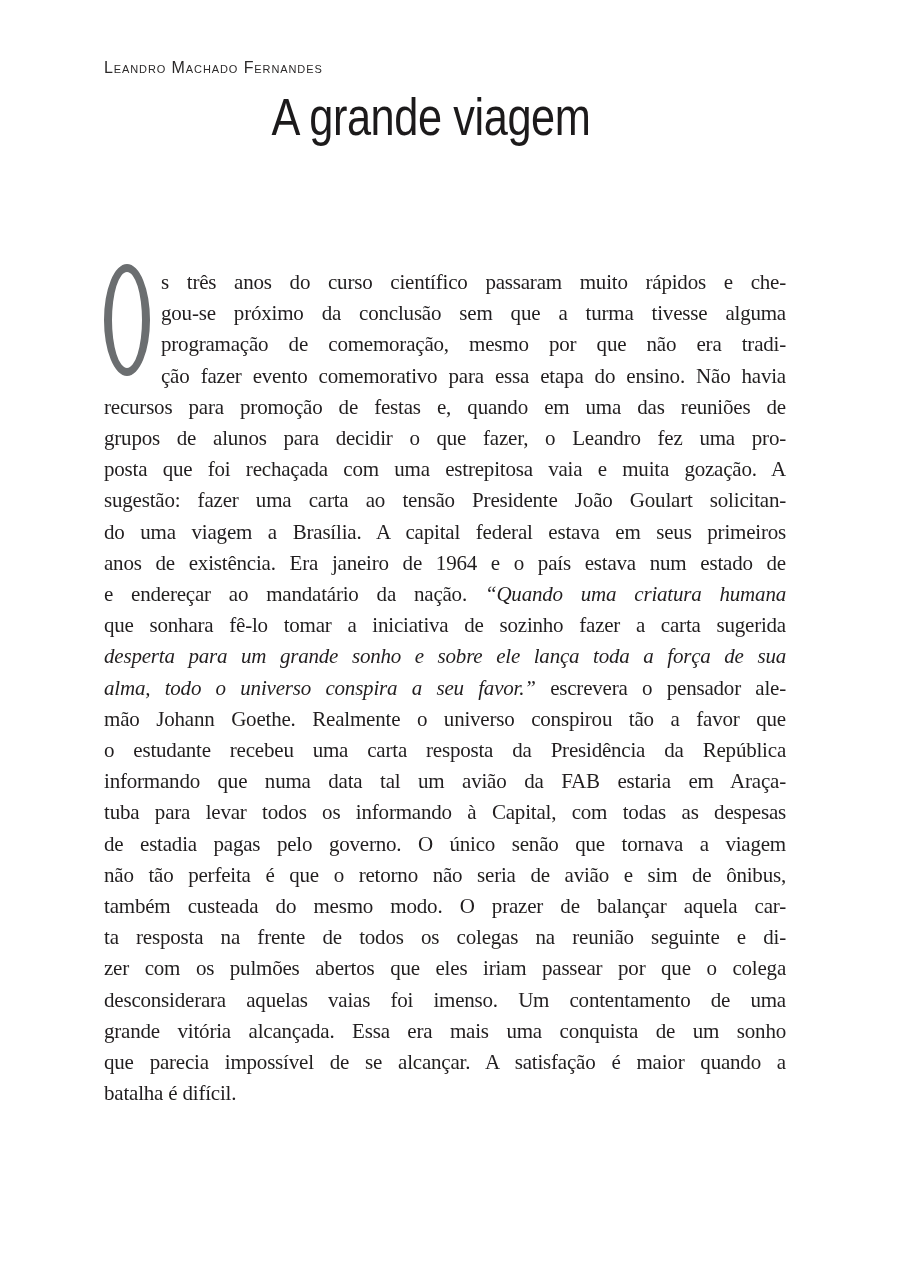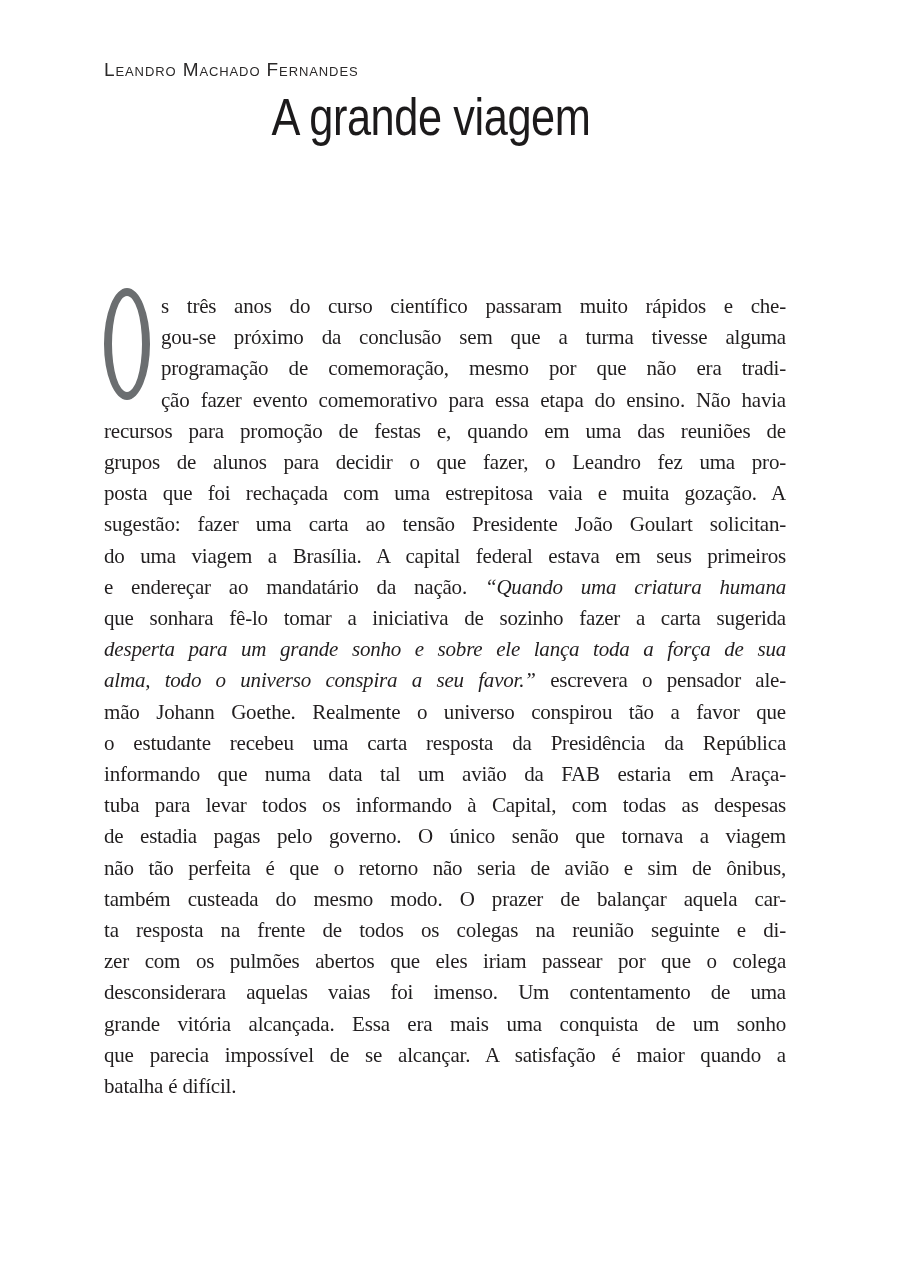--- a/index.html
+++ b/index.html
@@ -18,21 +18,21 @@
     overflow: hidden;
     font-family: "Liberation Serif", serif;
     color: var(--text);
   }
   .running-header {
     position: absolute;
     left: 104px;
     top: 59px;
     font-family: "Liberation Sans", sans-serif;
     font-variant: small-caps;
-    font-size: 19px;
+    font-size: 16px;
     letter-spacing: 0.9px;
     color: var(--header-color);
   }
   .chapter-title {
     position: absolute;
     left: 90px;
     top: 92px;
     width: 682px;
     text-align: center;
     font-family: "Liberation Sans", sans-serif;
@@ -40,21 +40,21 @@
     font-size: 51px;
     line-height: 52px;
     letter-spacing: -0.5px;
     color: #1c1a1b;
     transform: scaleX(0.85);
     transform-origin: 50% 0;
   }
   .body-text {
     position: absolute;
     left: 104px;
-    top: 291px;
+    top: 267px;
     width: 682px;
     font-family: "Liberation Serif", serif;
     font-size: 21px;
     line-height: 31.2px;
     letter-spacing: -0.2px;
     color: var(--text);
   }
   .drop-cap {
     float: left;
     width: 57px;
@@ -116,20 +116,21 @@
 
   <div class="line"><span>s três anos do curso científico passaram muito rápidos e che-</span></div>
       <div class="line"><span>gou-se próximo da conclusão sem que a turma tivesse alguma</span></div>
       <div class="line"><span>programação de comemoração, mesmo por que não era tradi-</span></div>
       <div class="line"><span>ção fazer evento comemorativo para essa etapa do ensino. Não havia</span></div>
       <div class="line"><span>recursos para promoção de festas e, quando em uma das reuniões de</span></div>
       <div class="line"><span>grupos de alunos para decidir o que fazer, o Leandro fez uma pro-</span></div>
       <div class="line"><span>posta que foi rechaçada com uma estrepitosa vaia e muita gozação. A</span></div>
       <div class="line"><span>sugestão: fazer uma carta ao tensão Presidente João Goulart solicitan-</span></div>
       <div class="line"><span>do uma viagem a Brasília. A capital federal estava em seus primeiros</span></div>
+      <div class="line"><span>anos de existência. Era janeiro de 1964 e o país estava num estado de</span></div>
       <div class="line"><span>e endereçar ao mandatário da nação. </span><em>“Quando uma criatura humana</em></div>
       <div class="line"><span>que sonhara fê-lo tomar a iniciativa de sozinho fazer a carta sugerida</span></div>
       <div class="line"><em>desperta para um grande sonho e sobre ele lança toda a força de sua</em></div>
       <div class="line"><em>alma, todo o universo conspira a seu favor.”</em><span> escrevera o pensador ale-</span></div>
       <div class="line"><span>mão Johann Goethe. Realmente o universo conspirou tão a favor que</span></div>
       <div class="line"><span>o estudante recebeu uma carta resposta da Presidência da República</span></div>
       <div class="line"><span>informando que numa data tal um avião da FAB estaria em Araça-</span></div>
       <div class="line"><span>tuba para levar todos os informando à Capital, com todas as despesas</span></div>
       <div class="line"><span>de estadia pagas pelo governo. O único senão que tornava a viagem</span></div>
       <div class="line"><span>não tão perfeita é que o retorno não seria de avião e sim de ônibus,</span></div>

